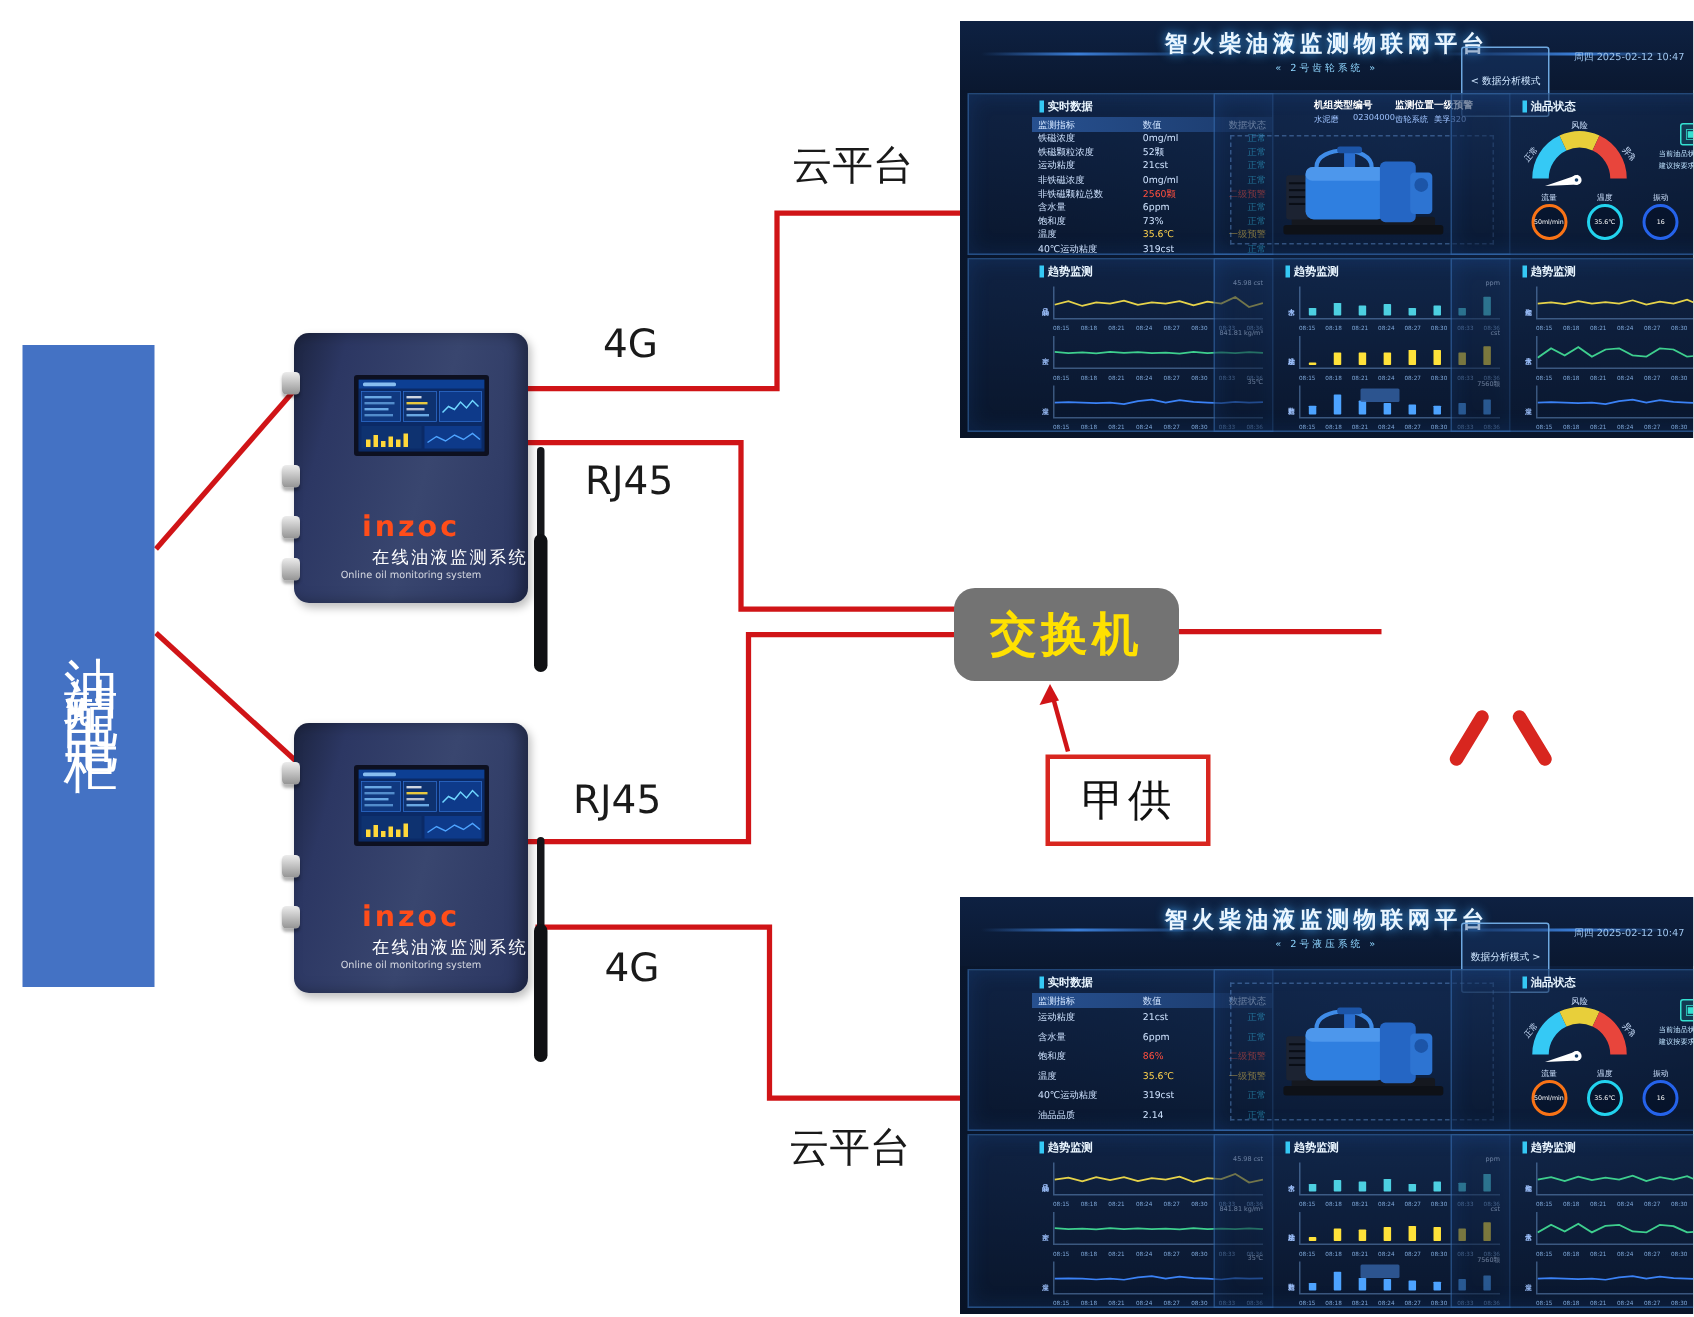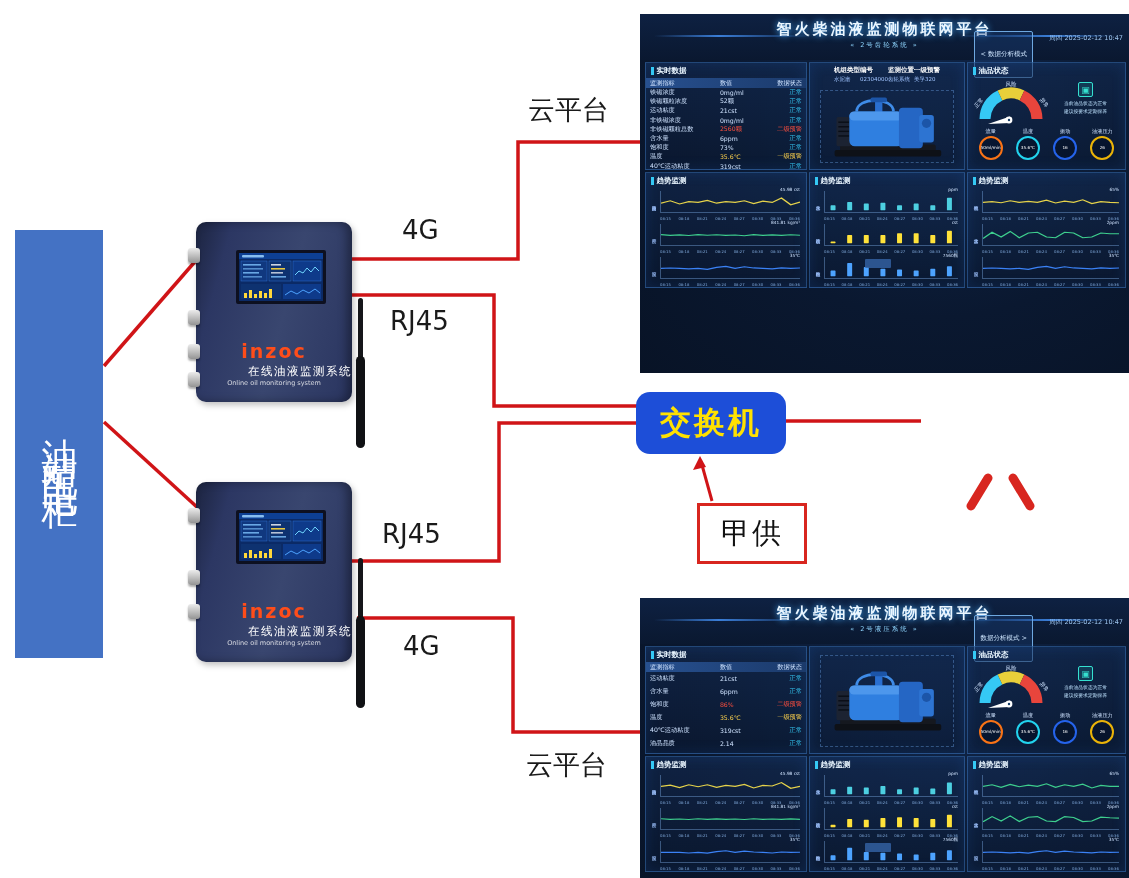--- a/index.html
+++ b/index.html
@@ -34,48 +34,48 @@
 
   
   .flabel{position:absolute;color:#1a1a1a;font-size:27px;white-space:nowrap;}
   .lbl-cloud-top{left:528px;top:92px;}
   .lbl-4g-top{left:402px;top:215px;font-size:26px;}
   .lbl-rj45-top{left:390px;top:306px;font-size:26px;}
   .lbl-rj45-bottom{left:382px;top:519px;font-size:26px;}
   .lbl-4g-bottom{left:403px;top:631px;font-size:26px;}
   .lbl-cloud-bottom{left:526px;top:747px;}
 
-  .switch-box{position:absolute;left:636px;top:392px;width:150px;height:62px;background:#1d4ed8;
+  .switch-box{position:absolute;left:636px;top:392px;width:150px;height:62px;background:#737373;
               border-radius:14px;display:flex;align-items:center;justify-content:center;
               color:#ffe100;font-size:31px;font-weight:bold;letter-spacing:3px;}
   .ipc-box{position:absolute;left:921px;top:375px;width:158px;height:104px;background:#fff;
            border:6px solid #d8261f;border-radius:16px;display:flex;align-items:center;justify-content:center;
            color:#111;font-size:33px;letter-spacing:2px;}
   .supply-box{position:absolute;left:697px;top:503px;width:104px;height:55px;background:#fff;
               border:3px solid #d8261f;display:flex;align-items:center;justify-content:center;
               color:#111;font-size:29px;letter-spacing:2px;}
 
   
-  .dash{position:absolute;left:640px;width:489px;height:359px;color:#dfeeff;overflow:hidden;
+  .dash{position:absolute;left:640px;width:489px;height:278px;color:#dfeeff;overflow:hidden;
         background:radial-gradient(ellipse at 60% 30%,#10264a 0%,#0a1830 55%,#081326 100%);}
   .dash-top{top:14px;}
   .dash-bottom{top:598px;}
   .dash-head{position:relative;height:46px;background:linear-gradient(180deg,#0e2142,#0a1830);}
   .dash-head::before{content:"";position:absolute;left:14px;right:14px;top:21px;height:2px;
         background:linear-gradient(90deg,transparent,rgba(70,150,255,.8) 14%,transparent 34%,transparent 66%,rgba(70,150,255,.8) 86%,transparent);}
   .dh-title{position:absolute;left:0;right:0;top:6px;text-align:center;font-size:15px;font-weight:bold;
             letter-spacing:3px;color:#eaf6ff;text-shadow:0 0 7px #3fa9ff;}
   .dh-sub{position:absolute;left:0;right:0;top:27px;text-align:center;font-size:6.5px;color:#8fd6ff;letter-spacing:2px;}
   .dh-btn{position:absolute;right:96px;top:17px;border:1px solid #6ea8e0;color:#cfe6ff;font-size:6.5px;
           padding:18px 5px;border-radius:2px;background:rgba(30,70,130,.35);}
   .dh-time{position:absolute;right:6px;top:20px;font-size:6.5px;color:#9fc6ef;}
 
   .panel{position:absolute;border:1px solid rgba(80,160,255,.35);
          background:linear-gradient(180deg,rgba(20,44,84,.55),rgba(10,24,48,.55));
-         box-shadow:inset 0 0 14px rgba(40,110,220,.16);}
+         box-shadow:inset 0 0 14px rgba(40,110,220,.16);padding-left:42px;}
   .p-rt{left:5px;top:48px;width:160px;height:106px;}
   .p-unit{left:169px;top:48px;width:154px;height:106px;}
   .p-oil{left:327px;top:48px;width:157px;height:106px;}
   .p-t0{left:5px;top:158px;width:160px;height:114px;}
   .p-t1{left:169px;top:158px;width:154px;height:114px;}
   .p-t2{left:327px;top:158px;width:157px;height:114px;}
 
   .p-title{display:flex;align-items:center;gap:3px;padding:3px 5px 2px;font-size:7.5px;font-weight:bold;color:#eaf6ff;}
   .p-title::before{content:"";width:2.5px;height:8px;background:#35c9f5;flex:0 0 auto;}
 

